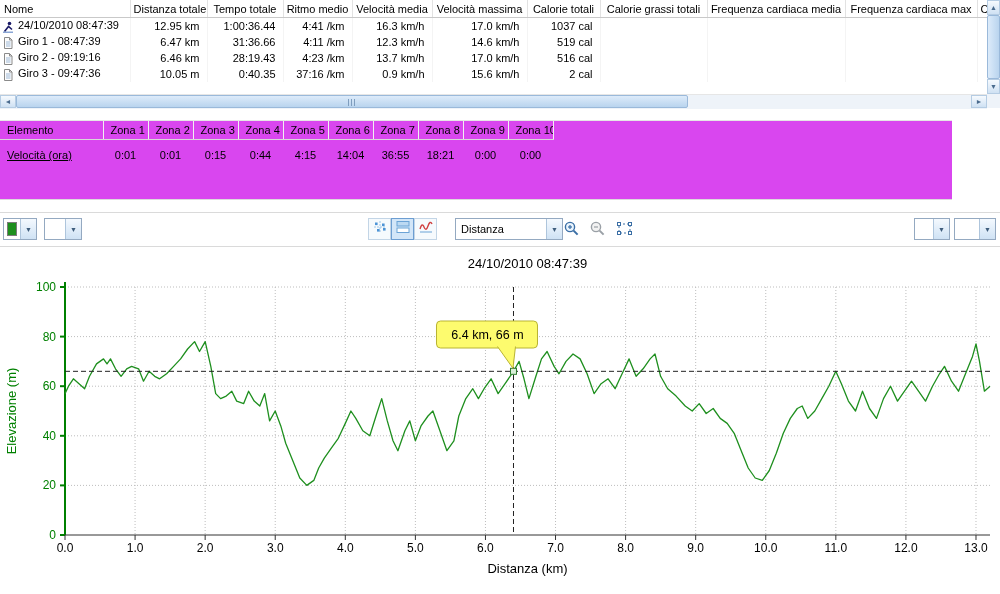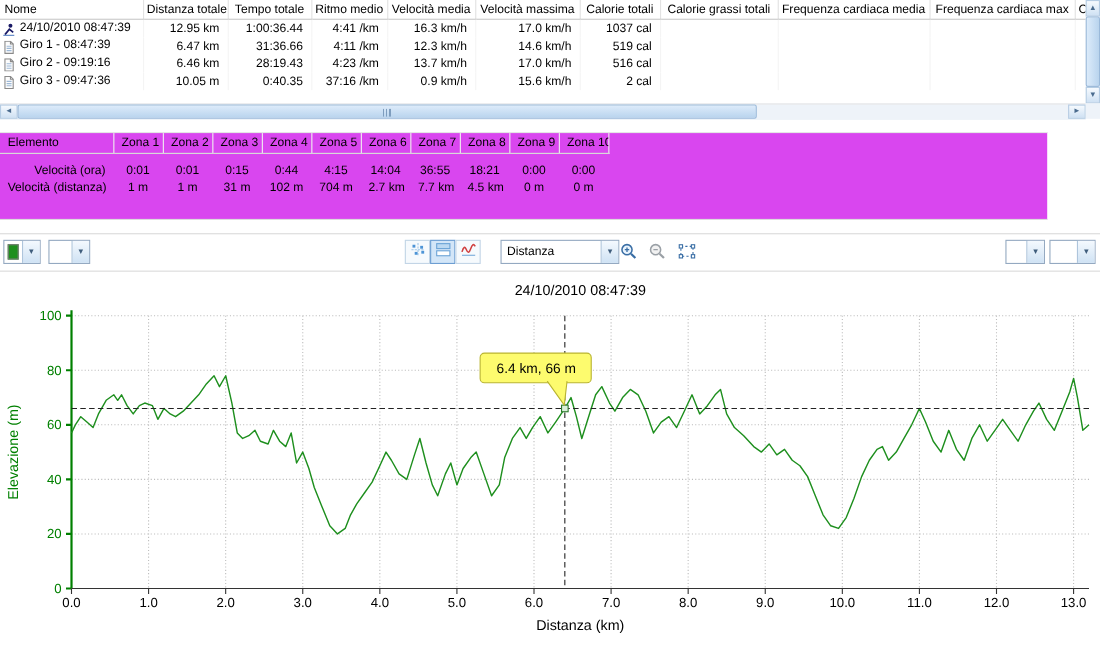--- a/index.html
+++ b/index.html
@@ -14,21 +14,21 @@
   .grid td.name-cell{text-align:left;padding:0 2px;}
   .row-icon{display:inline-block;width:14px;vertical-align:-2px;margin-right:2px;}
   .row-icon svg{vertical-align:top;}
   .activity-wrap{position:absolute;top:0;left:0;width:987px;height:94px;overflow:hidden;}
 
   .zone-wrap{position:absolute;top:120px;left:0;width:952px;height:78px;border-top:1px solid #e6e6e6;border-bottom:1px solid #dcdcdc;background:#d946ef;}
   .zone-grid{font-size:11px;width:553px;}
   .zone-grid th{font-weight:normal;height:18px;padding:0 7px;text-align:left;border-bottom:1px solid #d8d8d8;border-right:1px solid #f0f0f0;white-space:nowrap;overflow:hidden;}
   .zone-grid th:first-child{text-align:left;padding-left:7px;}
   .zone-grid td{height:16px;padding:0 7px;text-align:center;white-space:nowrap;overflow:hidden;}
-  .zone-grid td:first-child{text-align:right;padding-left:7px;}
+  .zone-grid td:first-child{text-align:left;padding-left:7px;text-decoration:underline;}
   .zone-grid tbody tr:first-child td{padding-top:7px;}
 
   .vsb{position:absolute;left:987px;top:0;width:13px;height:94px;background:#f0f4f9;}
   .hsb{position:absolute;left:0;top:94px;width:987px;height:14px;background:#eef3f9;border-top:1px solid #e6e6e6;}
   .sb-corner{position:absolute;left:987px;top:94px;width:13px;height:14px;background:#eef3f9;}
   .sb-btn{position:absolute;display:flex;align-items:center;justify-content:center;background:linear-gradient(#f6fafe,#cfe1f3);border:1px solid #b5cce3;color:#4a6b8e;box-sizing:border-box;}
   .sb-btn span{font-size:7px;line-height:1;}
   .vsb .sb-btn{left:0;width:13px;height:15px;top:0;}
   .vsb .sb-btn.down{top:79px;}
   .vsb-thumb{position:absolute;left:0;top:15px;width:13px;height:64px;background:linear-gradient(90deg,#dcebfa,#b9d4ee);border:1px solid #9ab9da;border-radius:2px;box-sizing:border-box;}
@@ -222,33 +222,20 @@
             <td>0:01</td>
             <td>0:01</td>
             <td>0:15</td>
             <td>0:44</td>
             <td>4:15</td>
             <td>14:04</td>
             <td>36:55</td>
             <td>18:21</td>
             <td>0:00</td>
             <td>0:00</td>
-          </tr>
-          <tr>
-            <td>Velocità (distanza)</td>
-            <td>1 m</td>
-            <td>1 m</td>
-            <td>31 m</td>
-            <td>102 m</td>
-            <td>704 m</td>
-            <td>2.7 km</td>
-            <td>7.7 km</td>
-            <td>4.5 km</td>
-            <td>0 m</td>
-            <td>0 m</td>
           </tr>
         </tbody>
     </table>
   </div>
 
   <div class="toolbar">
     <div class="combo" style="left:3px;width:34px">
       <span class="swatch" style="background: rgb(30, 143, 30);"></span>
       <span class="combo-arrow">
           <span>▼</span>

